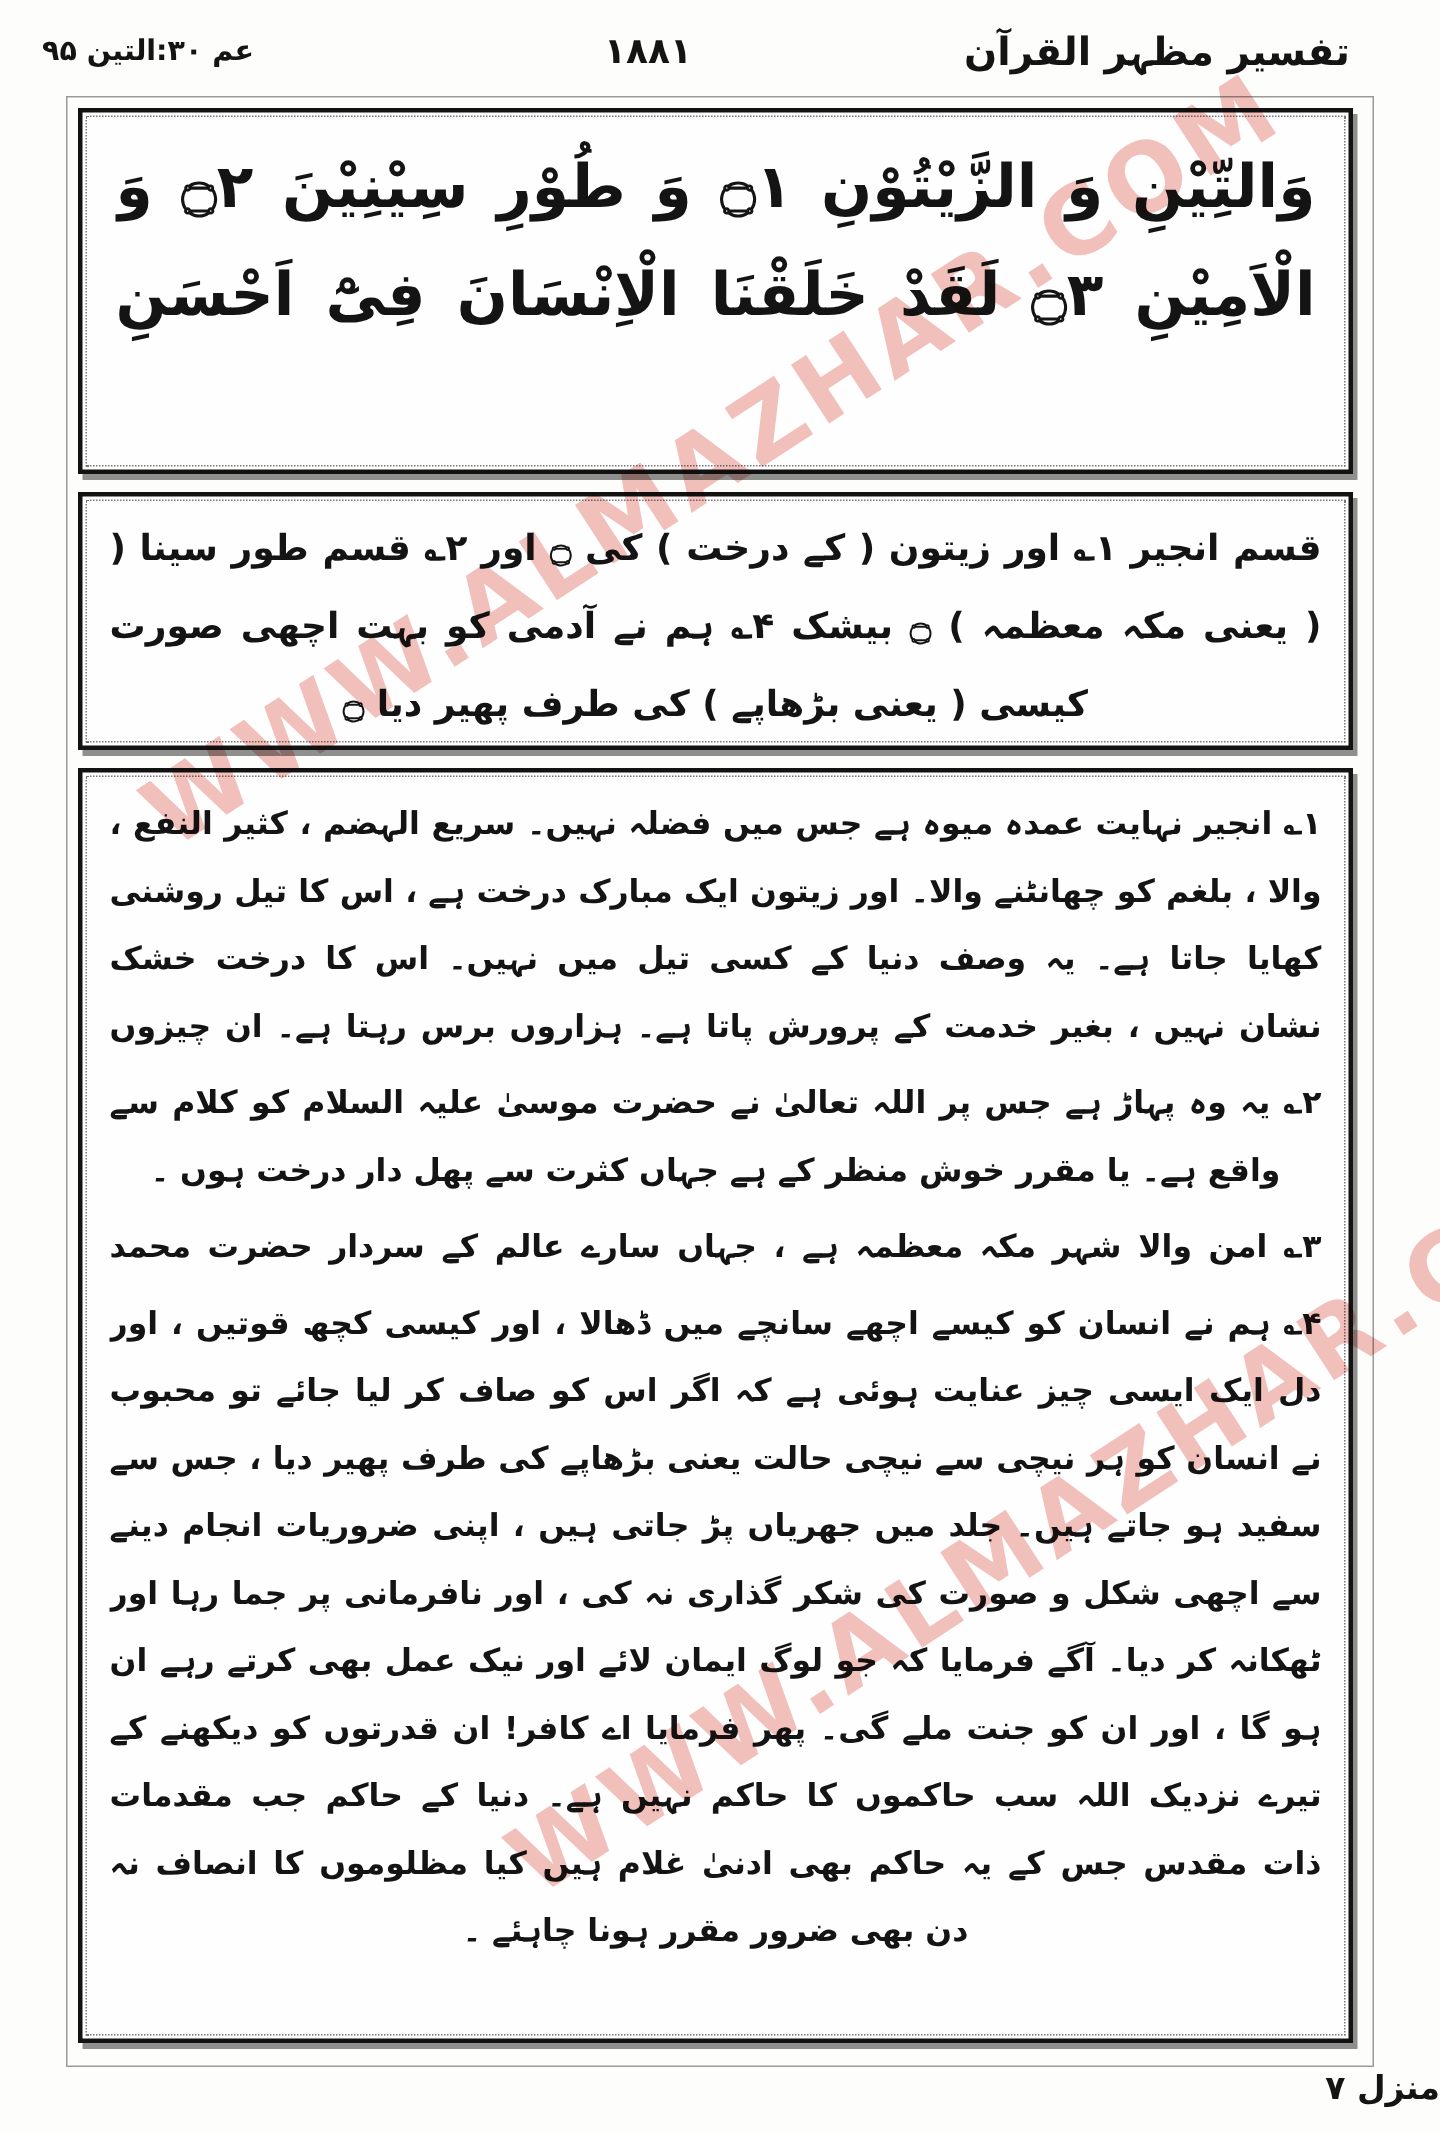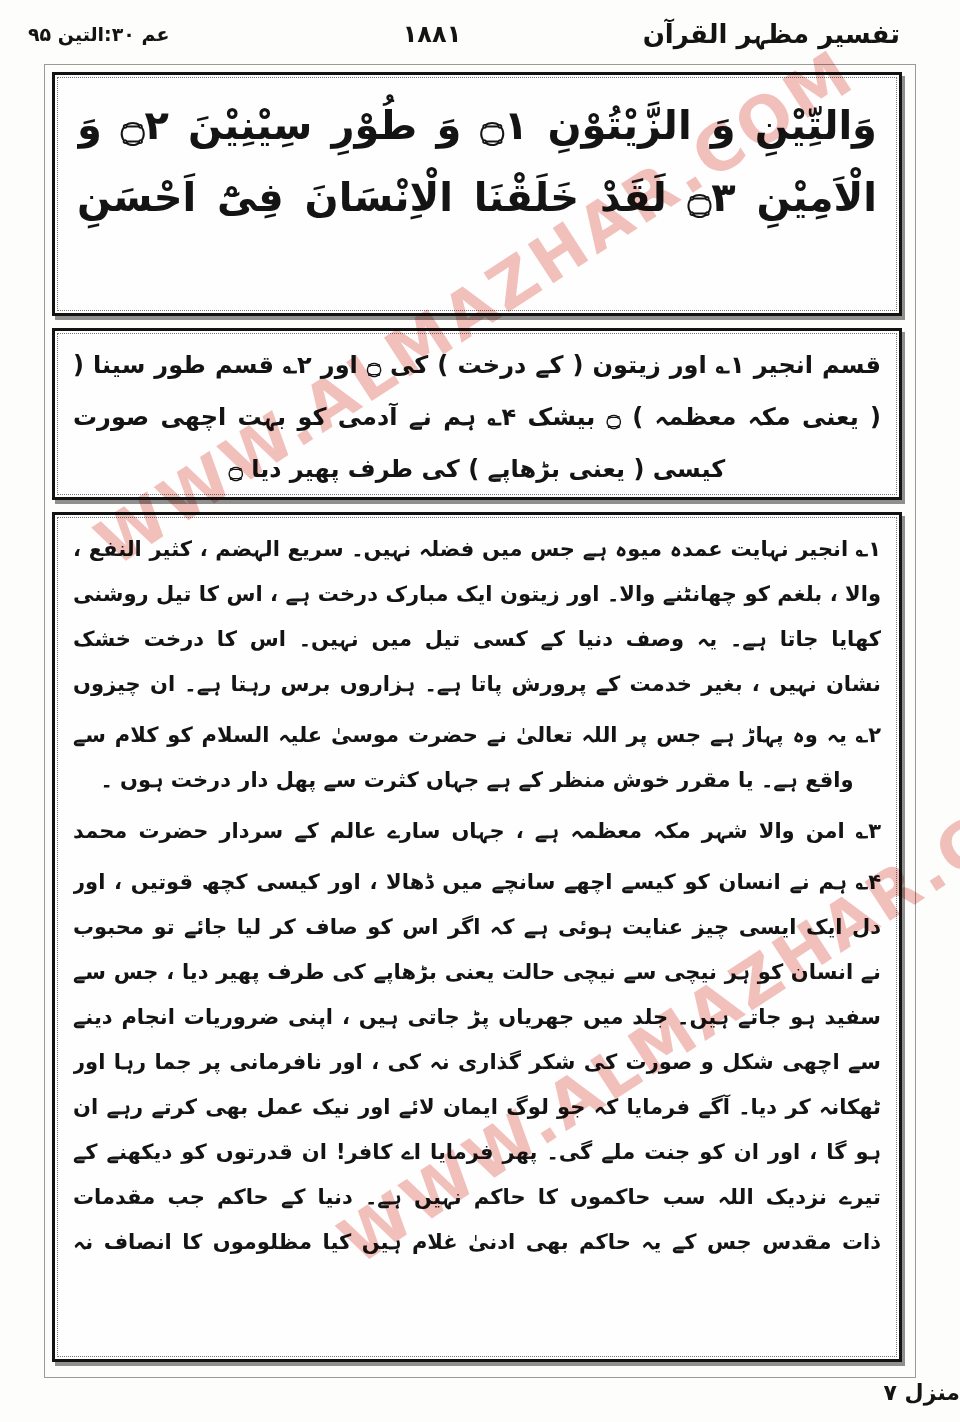--- a/index.html
+++ b/index.html
@@ -93,19 +93,20 @@
   <div class="para end-center">
       <div class="tline">۴؎ ہم نے انسان کو کیسے اچھے سانچے میں ڈھالا ، اور کیسی کچھ قوتیں ، اور ظاہری و باطنی خوبیاں اس کے وجود میں جمع کی ہیں ،</div>
       <div class="tline">دل ایک ایسی چیز عنایت ہوئی ہے کہ اگر اس کو صاف کر لیا جائے تو محبوب حقیقی کے جمال کا آئینہ بن جائے۔ آگے فرمایا کہ ہم</div>
       <div class="tline">نے انسان کو ہر نیچی سے نیچی حالت یعنی بڑھاپے کی طرف پھیر دیا ، جس سے بدن ضعیف ، اعضا ناکارہ ، عقل ناقص ، پشت خم ، بال</div>
       <div class="tline">سفید ہو جاتے ہیں۔ جلد میں جھریاں پڑ جاتی ہیں ، اپنی ضروریات انجام دینے میں مجبور ہوتا ہے ، یا یہ معنی ہیں کہ جب اس</div>
       <div class="tline">سے اچھی شکل و صورت کی شکر گذاری نہ کی ، اور نافرمانی پر جما رہا اور ایمان نہ لایا تو جہنم کے اسفل ترین درجات کو ہم نے اس کا</div>
       <div class="tline">ٹھکانہ کر دیا۔ آگے فرمایا کہ جو لوگ ایمان لائے اور نیک عمل بھی کرتے رہے ان کے واسطے بے حد ثواب ہے ، جو بھی کم یا ختم نہ</div>
       <div class="tline">ہو گا ، اور ان کو جنت ملے گی۔ پھر فرمایا اے کافر! ان قدرتوں کو دیکھنے کے بعد قیامت کے فیصلہ کا کیوں انکار کرتا ہے ، کیا</div>
       <div class="tline">تیرے نزدیک اللہ سب حاکموں کا حاکم نہیں ہے۔ دنیا کے حاکم جب مقدمات فیصل کرتے ہیں اور دربار جماتے ہیں تو پھر وہ</div>
       <div class="tline">ذات مقدس جس کے یہ حاکم بھی ادنیٰ غلام ہیں کیا مظلوموں کا انصاف نہ کرے گا۔ انصاف ضروری شے ہے ، پس اسکی پیشی کا</div>
+      <div class="tline">دن بھی ضرور مقرر ہونا چاہئے ۔</div>
     </div>
 </div>
 
 <div class="footer">منزل ۷</div>
 
 <div class="watermark wm-upper" style="color: rgb(232, 131, 122);">WWW.ALMAZHAR.COM</div>
 <div class="watermark wm-lower" style="color: rgb(232, 131, 122);">WWW.ALMAZHAR.COM</div>
 
 </body></html>

